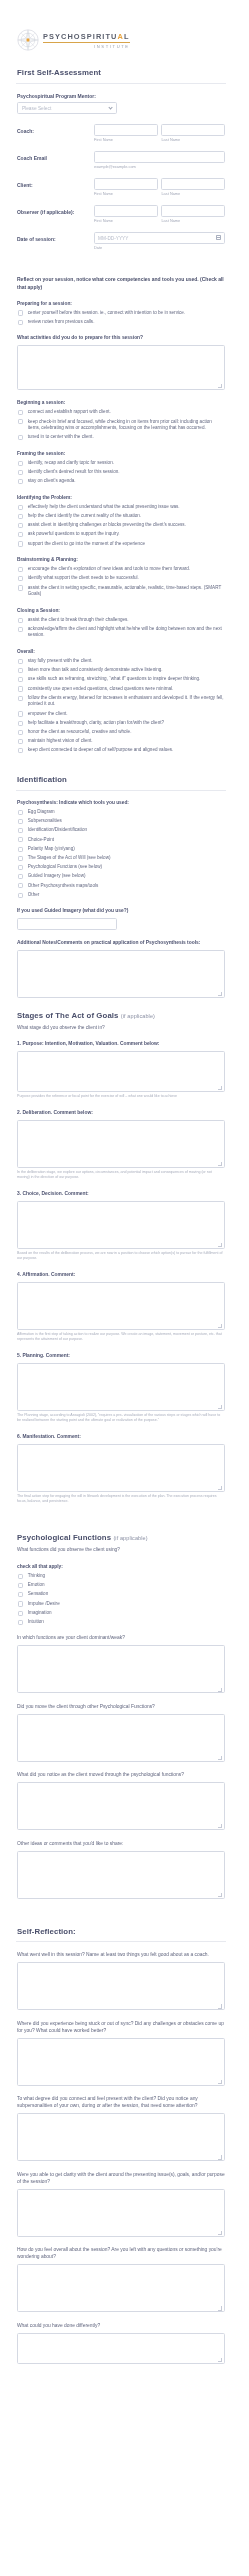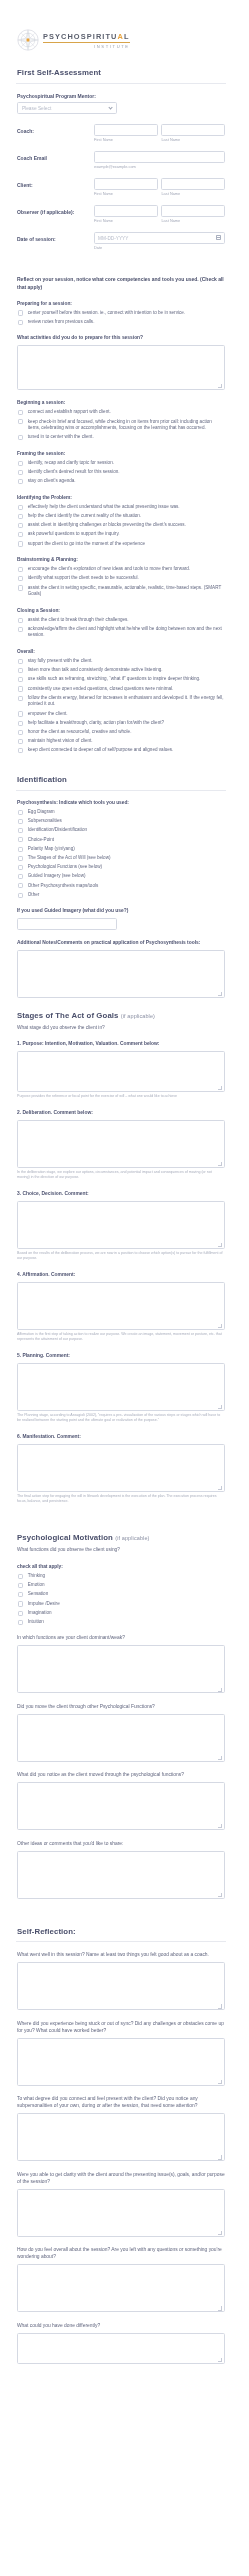--- a/index.html
+++ b/index.html
@@ -562,21 +562,21 @@
   </div>
 
   <div class="block">
     <div class="q-label">6. Manifestation. Comment:</div>
     <div class="ta h62"></div>
     <div class="helper">The final action step for engaging the will in lifework development is the execution of the plan. The execution process requires focus, balance, and persistence.</div>
   </div>
 
   <div class="spacer"></div>
 
-  <div class="section-title"><span>Psychological Motivation</span>
+  <div class="section-title"><span>Psychological Functions</span>
        <span class="light">(if applicable)</span></div>
   <div class="sub-q">What functions did you observe the client using?</div>
 
   <div class="grp-head">check all that apply:</div>
   <div class="cb-row">
       <span class="cb"></span>
       <span class="cb-txt">Thinking</span>
     </div>
   <div class="cb-row">
       <span class="cb"></span>

